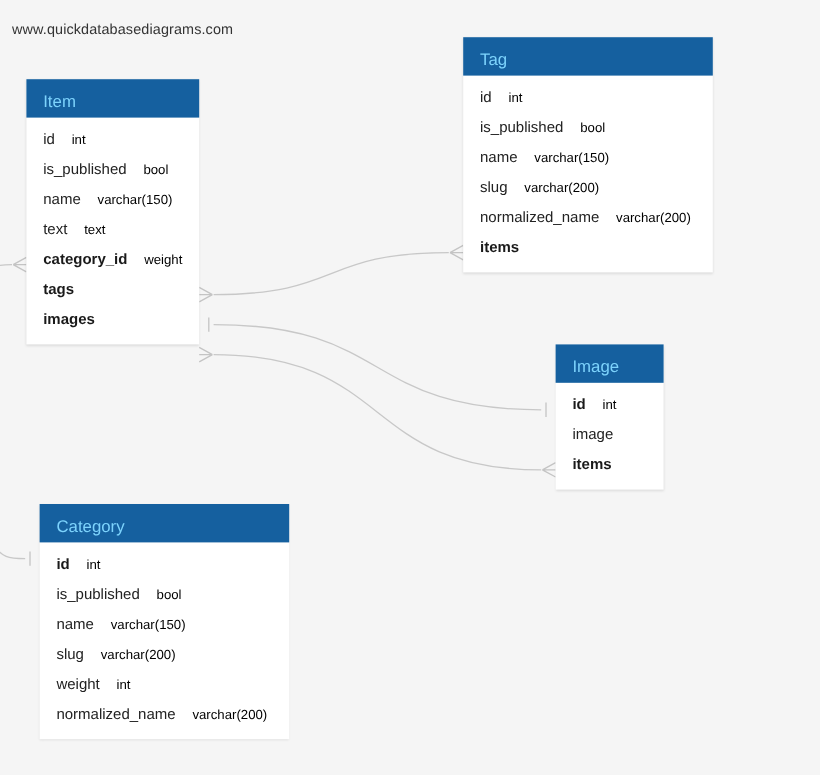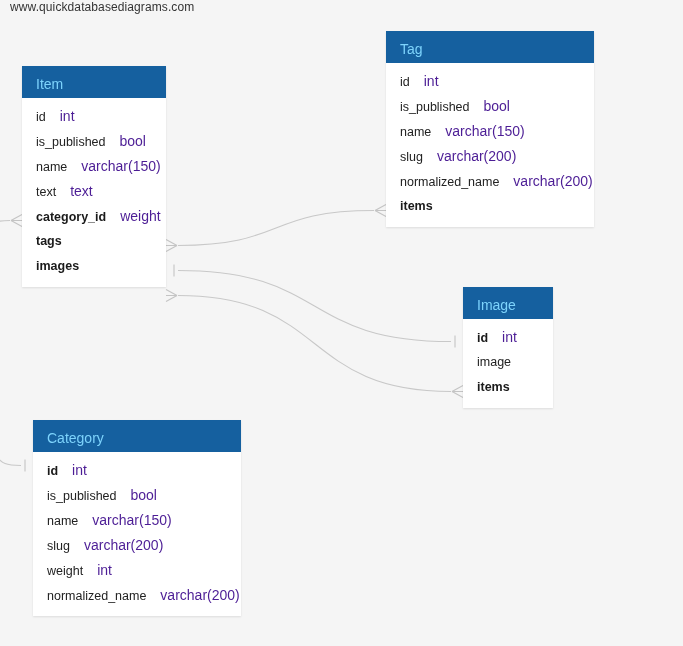--- a/index.html
+++ b/index.html
@@ -16,21 +16,21 @@
   }
   #canvas {
     position: absolute;
     left: 0; top: 0;
     width: 683px;
     height: 646px;
   }
   .watermark {
     position: absolute;
     left: 10px;
-    top: 0;
+    top: 17px;
     font-size: 12px;
     color: #333333;
     letter-spacing: 0.1px;
     white-space: nowrap;
     z-index: 5;
   }
   svg#links {
     position: absolute;
     left: 0; top: 0;
     width: 683px;
@@ -80,22 +80,22 @@
   }
   .col-name {
     font-size: 12.5px;
     color: #222222;
   }
   .col-name.key {
     font-weight: bold;
     color: #1a1a1a;
   }
   .col-type {
-    font-size: 14px;
-    color: #4c1d95;
+    font-size: 11px;
+    color: #000000;
     margin-left: 14px;
   }
 </style>
 </head>
 <body>
 
 <div id="canvas">
 
   <div class="watermark">www.quickdatabasediagrams.com</div>
 

